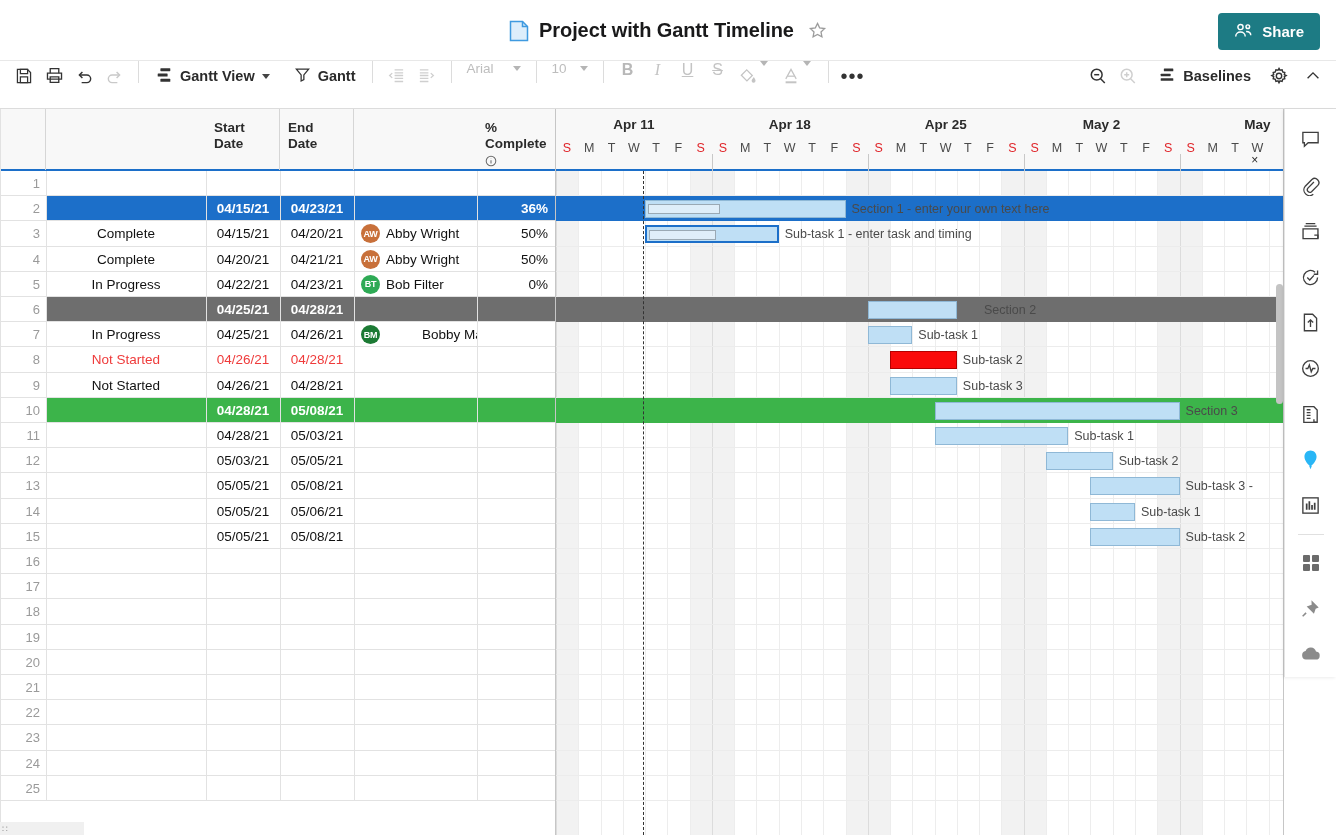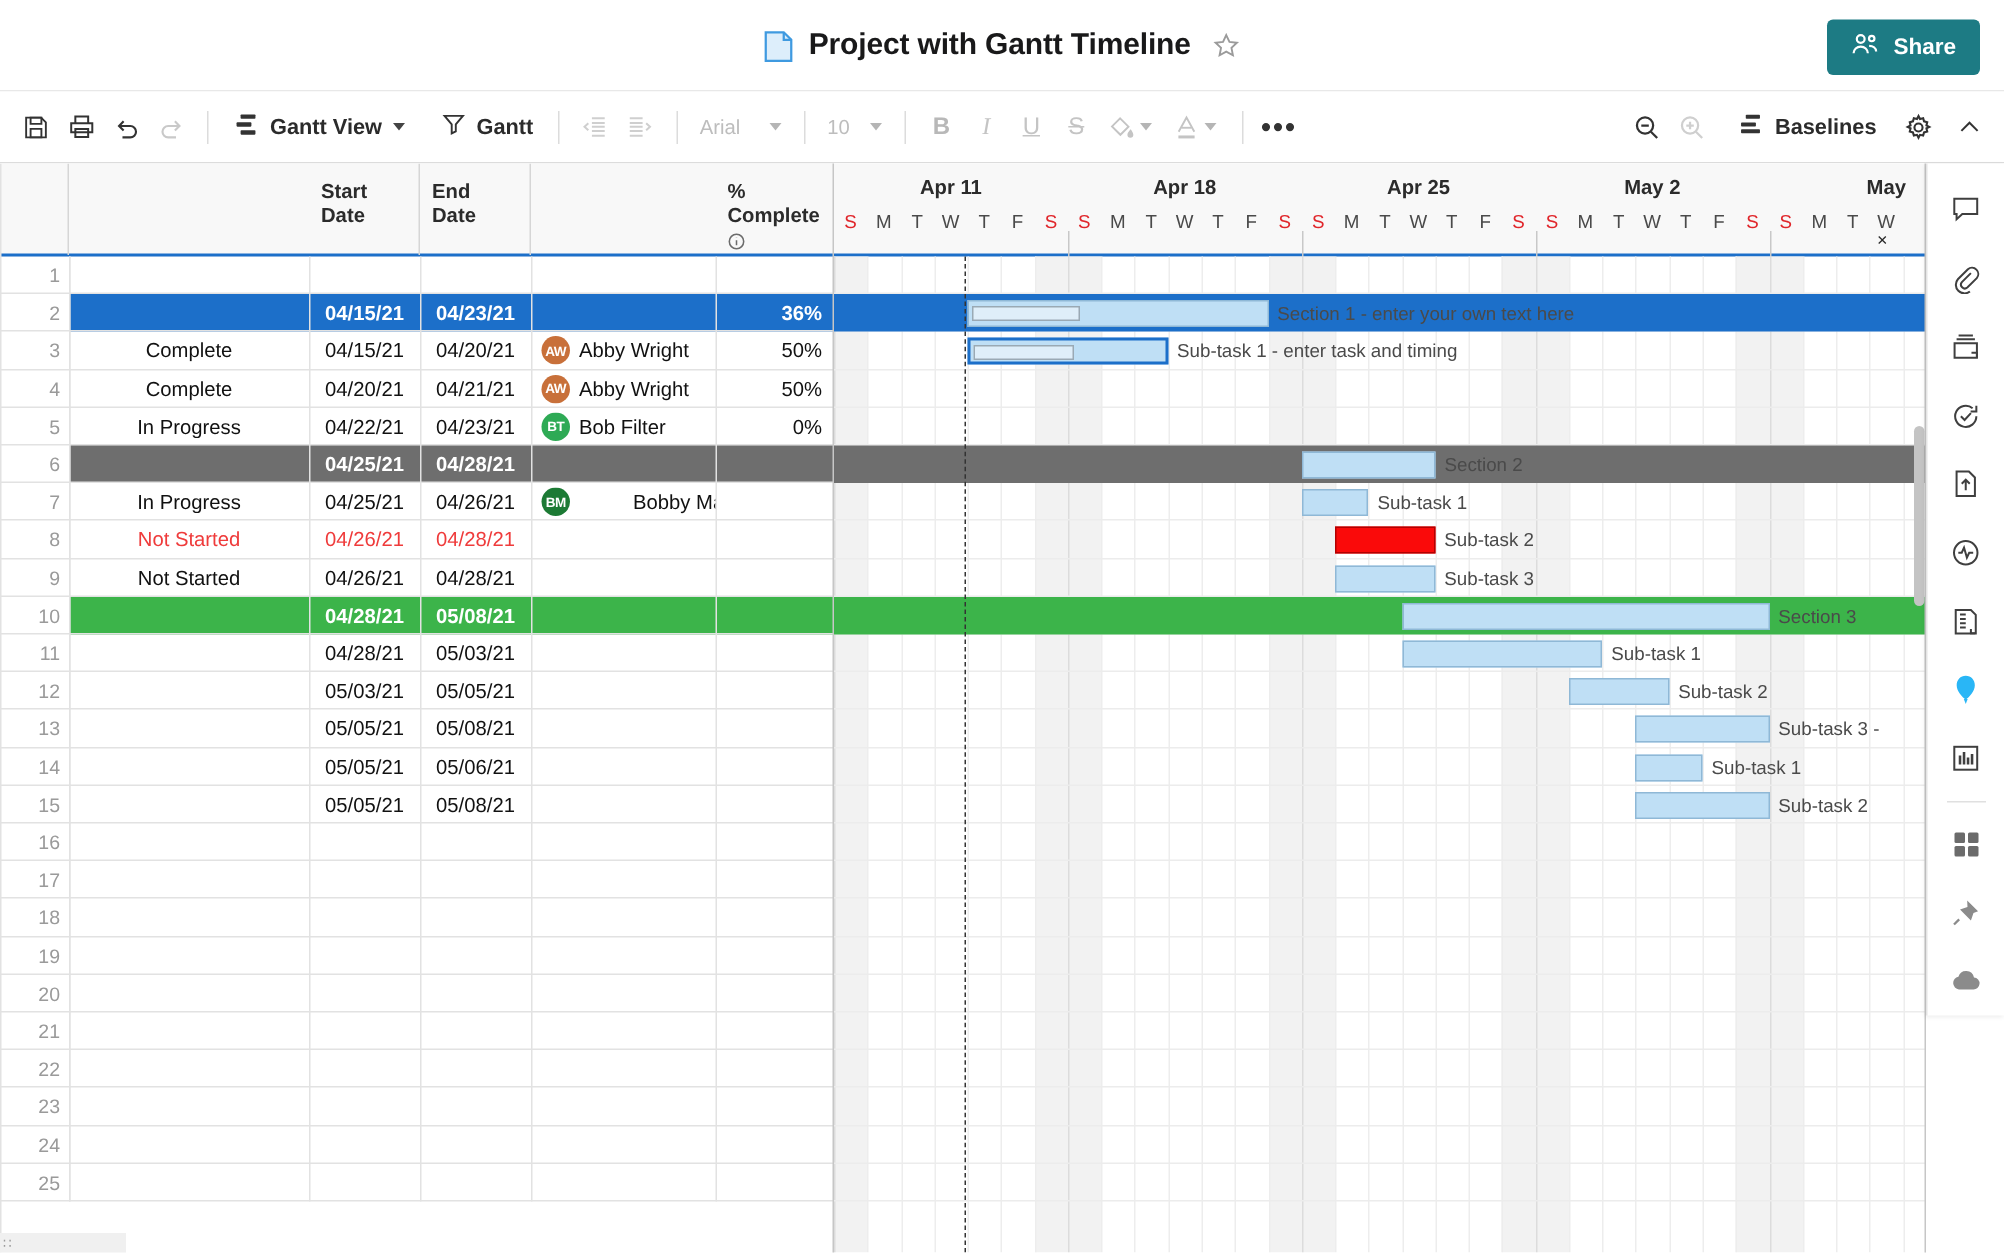--- a/index.html
+++ b/index.html
@@ -41,21 +41,21 @@
     display: flex; align-items: center; gap: 9px; padding: 0 16px;
     font-size: 15px; font-weight: bold; cursor: pointer;
   }
 
   
   .toolbar {
     position: absolute; left: 0; top: 61px; width: 1336px; height: 48px;
     background: #fff; border-bottom: 1px solid #dcdcdc;
     display: flex; align-items: center;
   }
-  .tb { display: flex; align-items: center; height: 48px; }
+  .tb { display: flex; align-items: flex-start; height: 48px; }
   .tbtn {
     width: 30px; height: 30px; display: flex; align-items: center; justify-content: center;
     border-radius: 3px; cursor: pointer; color: #333;
   }
   .tbtn.dis { color: #c9c9c9; cursor: default; }
   .tsep { width: 1px; height: 22px; background: #dcdcdc; margin: 0 9px; }
   .tlabel {
     display: flex; align-items: center; gap: 7px; font-size: 14.5px;
     font-weight: bold; color: #2b2b2b; padding: 5px 7px; border-radius: 3px; cursor: pointer;
   }
@@ -679,21 +679,21 @@
       <div id="tl-bars">
           <div class="taskbar" style="left: 89.08px; top: 29.2px; width: 200.43px;">
             <div class="progress" style="width: 72.1548px;"></div>
           </div>
           <div class="barlabel" style="left: 295.51px; top: 31.2px;">Section 1 - enter your own text here</div>
           <div class="taskbar sel" style="left: 89.08px; top: 54.4px; width: 133.62px;">
             <div class="progress" style="width: 66.81px;"></div>
           </div>
           <div class="barlabel" style="left: 228.7px; top: 56.4px;">Sub-task 1 - enter task and timing</div>
           <div class="taskbar" style="left: 311.78px; top: 130px; width: 89.08px;"></div>
-          <div class="barlabel" style="left: 407px; top: 132px;">Section 2</div>
+          <div class="barlabel" style="left: 428px; top: 132px;">Section 2</div>
           <div class="taskbar" style="left: 311.78px; top: 155.2px; width: 44.54px;"></div>
           <div class="barlabel" style="left: 362.32px; top: 157.2px;">Sub-task 1</div>
           <div class="taskbar red" style="left: 334.05px; top: 180.4px; width: 66.81px;"></div>
           <div class="barlabel" style="left: 406.86px; top: 182.4px;">Sub-task 2</div>
           <div class="taskbar" style="left: 334.05px; top: 205.6px; width: 66.81px;"></div>
           <div class="barlabel" style="left: 406.86px; top: 207.6px;">Sub-task 3</div>
           <div class="taskbar" style="left: 378.59px; top: 230.8px; width: 244.97px;"></div>
           <div class="barlabel" style="left: 629.56px; top: 232.8px;">Section 3</div>
           <div class="taskbar" style="left: 378.59px; top: 256px; width: 133.62px;"></div>
           <div class="barlabel" style="left: 518.21px; top: 258px;">Sub-task 1</div>

